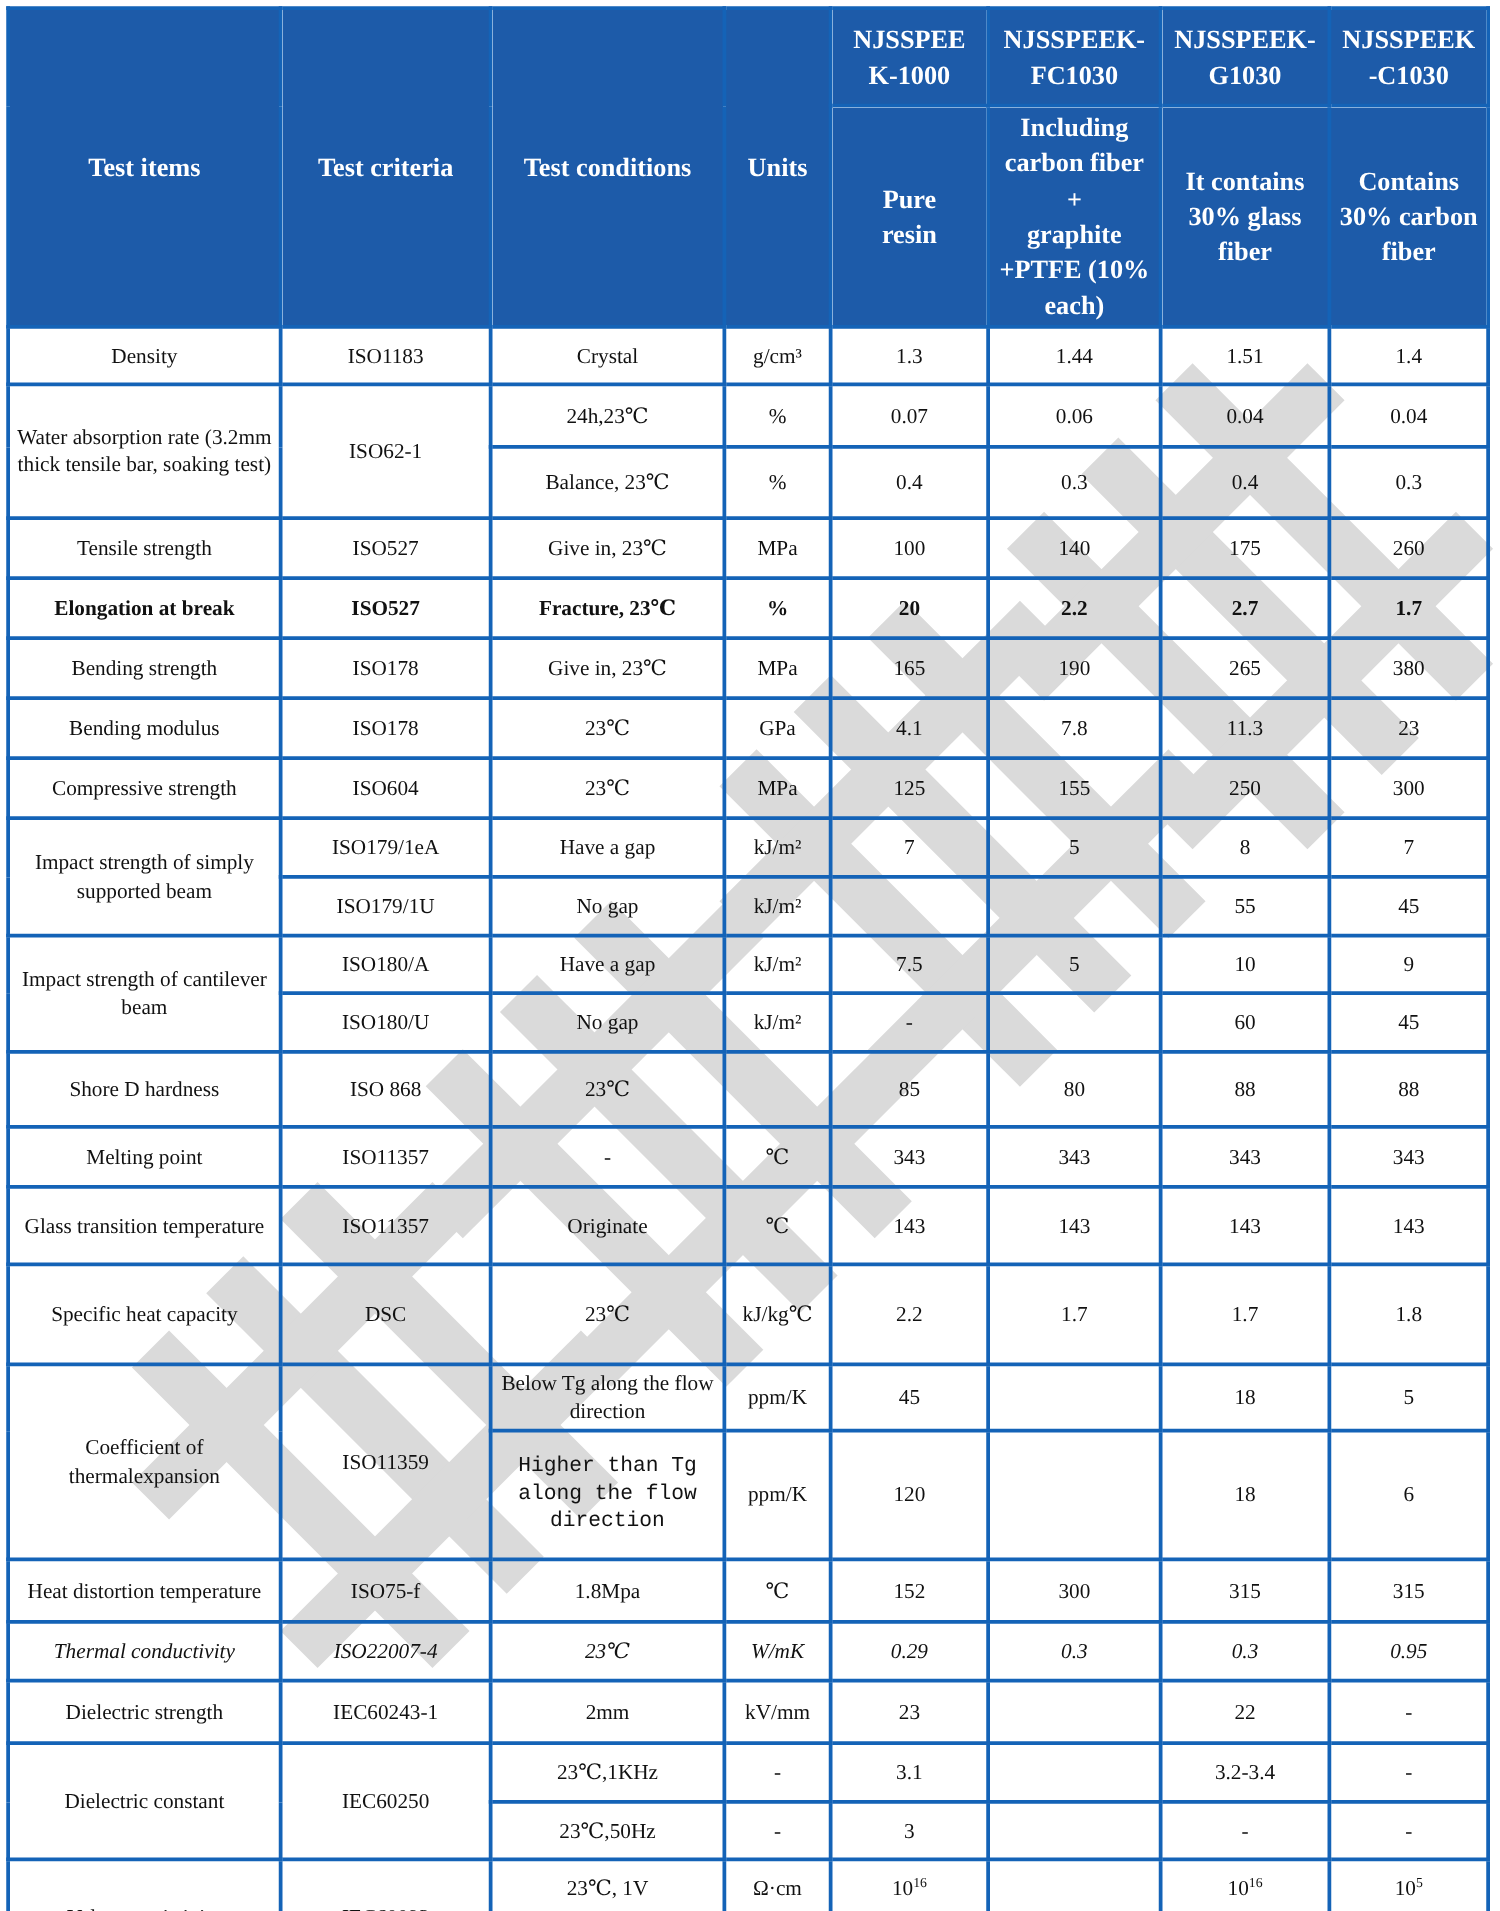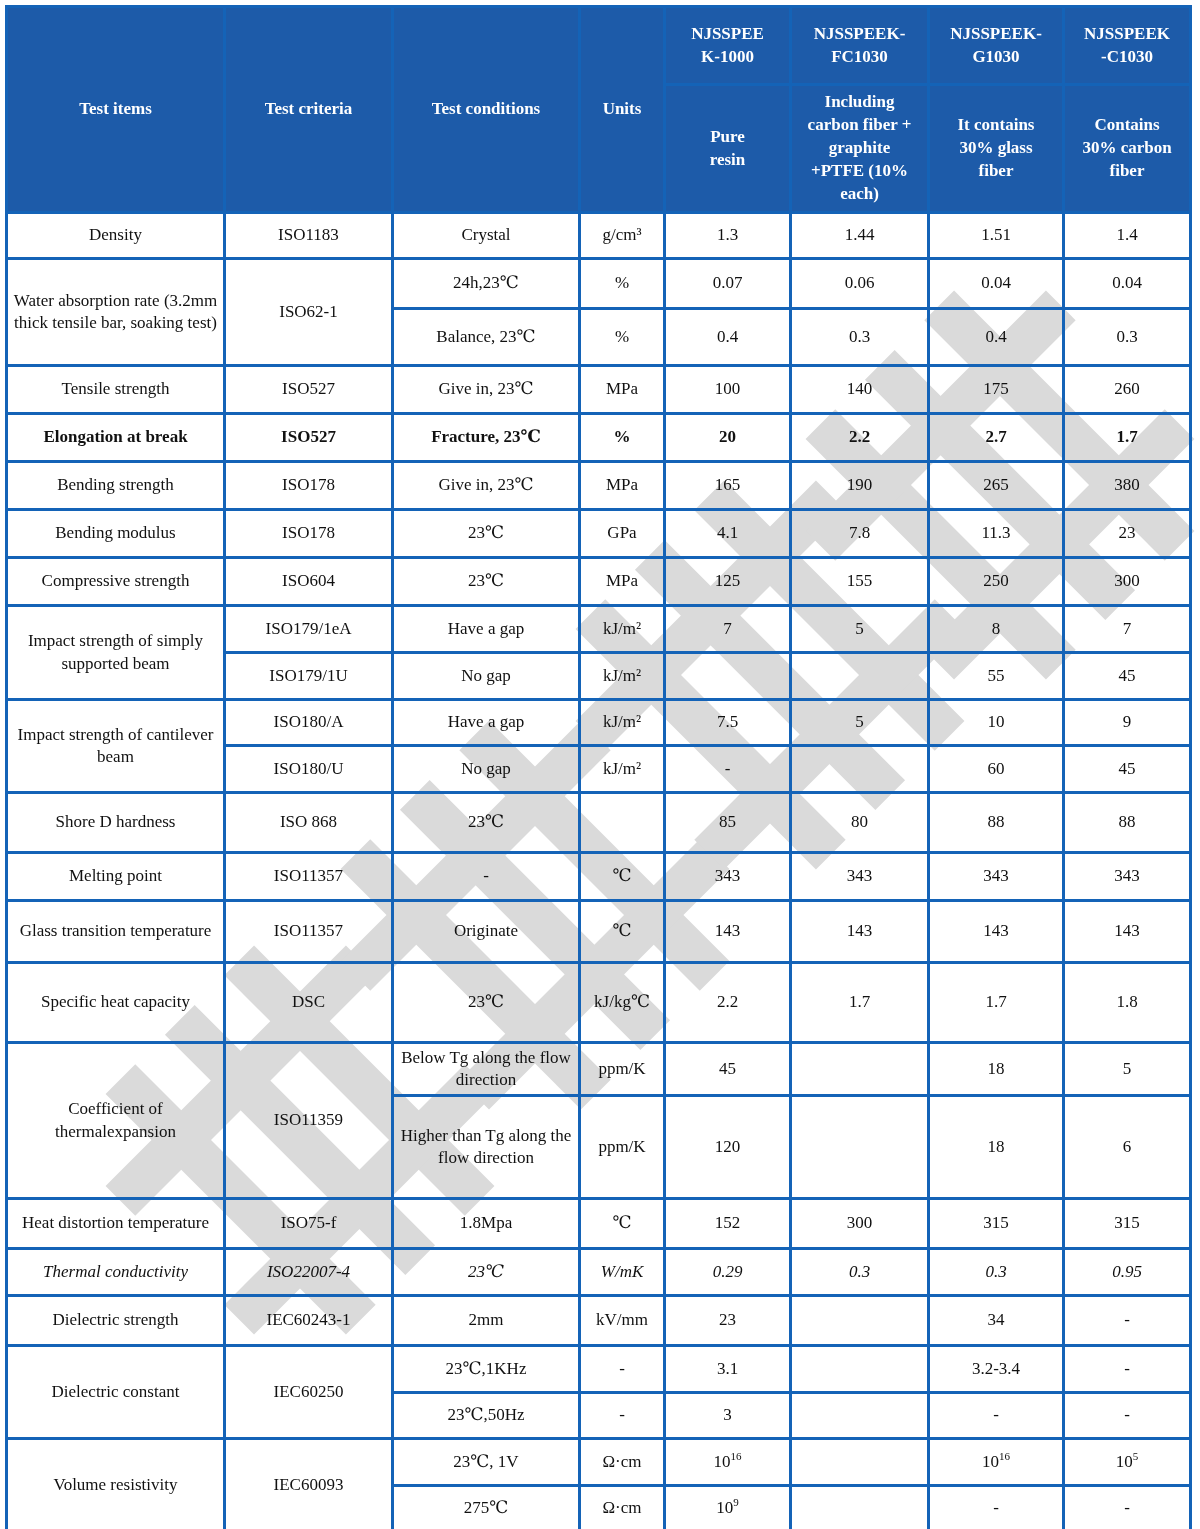--- a/index.html
+++ b/index.html
@@ -17,29 +17,29 @@
     border:3px solid #1463b7;border-bottom-width:5px;
   }
   .spec th,.spec td{
     border:3px solid #1463b7;
     text-align:center;vertical-align:middle;
     padding:2px 4px;
     overflow:hidden;
   }
   .spec th{
     background:#1d5ba9;color:#ffffff;font-weight:bold;
-    font-size:17px;line-height:1.35;white-space:pre-line;
+    font-size:21px;line-height:1.35;white-space:pre-line;
   }
   .th-static{font-size:19px;}
   .spec td{
     background:transparent;color:#111111;
     font-size:17px;line-height:1.3;
   }
   .spec td sup{font-size:11px;line-height:0;}
-  .tall-lines{line-height:2.15;}
+  .tall-lines{line-height:2.15;font-family:Liberation Mono, monospace;}
 </style>
 </head>
 <body>
 
 <div class="page">
 
   <div class="watermark" title="南京首塑">
     <svg width="1200" height="1529" viewBox="0 0 1200 1529" xmlns="http://www.w3.org/2000/svg">
       <g fill="#dadada">
         <g transform="translate(300,1140) rotate(45)">
@@ -311,21 +311,21 @@
           <td><span>0.3</span></td>
           <td><span>0.95</span></td>
         </tr>
         <tr style="height: 50px;">
           <td><span>Dielectric strength</span></td>
           <td><span>IEC60243-1</span></td>
           <td><span>2mm</span></td>
           <td><span>kV/mm</span></td>
           <td><span>23</span></td>
           <td><span></span></td>
-          <td><span>34</span></td>
+          <td><span>22</span></td>
           <td><span>-</span></td>
         </tr>
         <tr style="height: 47px;">
           <td rowspan="2"><span>Dielectric constant</span></td>
           <td rowspan="2"><span>IEC60250</span></td>
           <td><span>23℃,1KHz</span></td>
           <td><span>-</span></td>
           <td><span>3.1</span></td>
           <td><span></span></td>
           <td><span>3.2-3.4</span></td>

